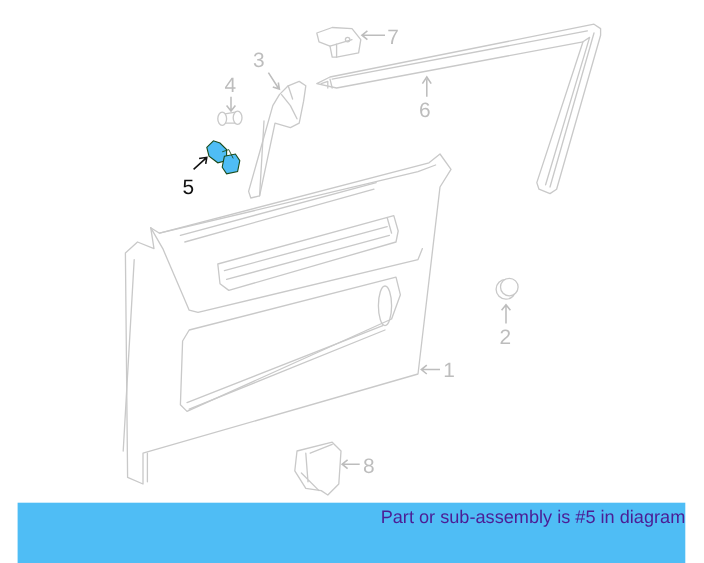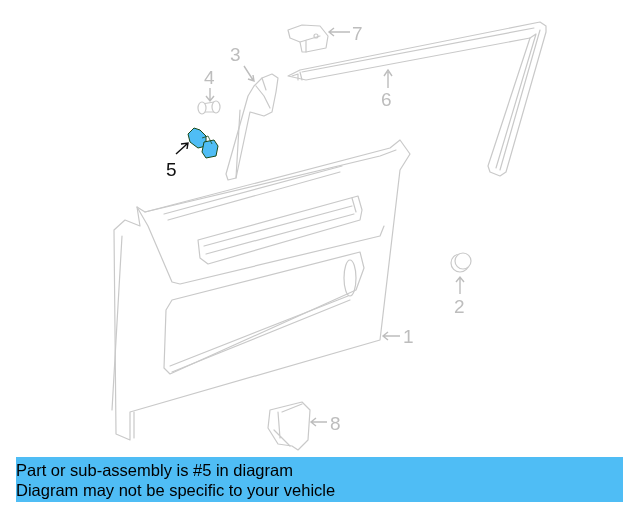--- a/index.html
+++ b/index.html
@@ -5,22 +5,22 @@
     html, body { margin: 0; padding: 0; background: #ffffff; }
     body { width: 640px; height: 512px; position: relative; overflow: hidden; font-family: "Liberation Sans", sans-serif; }
     #diagram { position: absolute; left: 0; top: 0; width: 640px; height: 512px; }
     .ln { fill: none; stroke: #c9c9c9; stroke-width: 1.2; stroke-linejoin: round; stroke-linecap: round; }
     .ln-fill { fill: #ffffff; stroke: #c9c9c9; stroke-width: 1.2; stroke-linejoin: round; }
     .callout { font-family: "Liberation Sans", sans-serif; font-size: 19px; fill: #bdbdbd; }
     .callout-hl { font-family: "Liberation Sans", sans-serif; font-size: 19px; fill: #111111; }
     .arrow { stroke: #bdbdbd; stroke-width: 1.4; fill: none; }
     .arrow-hl { stroke: #111111; stroke-width: 1.4; fill: none; }
     .banner {
-      position: absolute; left: 16px; top: 457px; width: 607px; height: 45px;
-      background: #4fbdf5; color: #000000; text-align: left;
+      position: absolute; left: 16px; top: 457px; width: 607px; height: 55px;
+      background: #4fbdf5; color: #4c1d95; text-align: right;
       font-size: 16.5px; line-height: 20px; padding-top: 3px; box-sizing: border-box;
     }
     .banner div { white-space: nowrap; }
   </style>
 </head>
 <body>
 
 <svg id="diagram" viewBox="0 0 640 512" xmlns="http://www.w3.org/2000/svg">
 
   <g>
@@ -103,14 +103,13 @@
     <path class="ln" d="M278,412 L280,438 M282,412 L302,404 M274,430 L290,446"></path>
   </g>
   <g>
     <path class="arrow" d="M327,422 L312,422 M316,418 L311,422 L316,426"></path>
     <text class="callout" x="330" y="430">8</text>
   </g>
 </svg>
 
 <div class="banner">
   <div>Part or sub-assembly is #5 in diagram</div>
-  <div>Diagram may not be specific to your vehicle</div>
 </div>
 
 </body></html>

